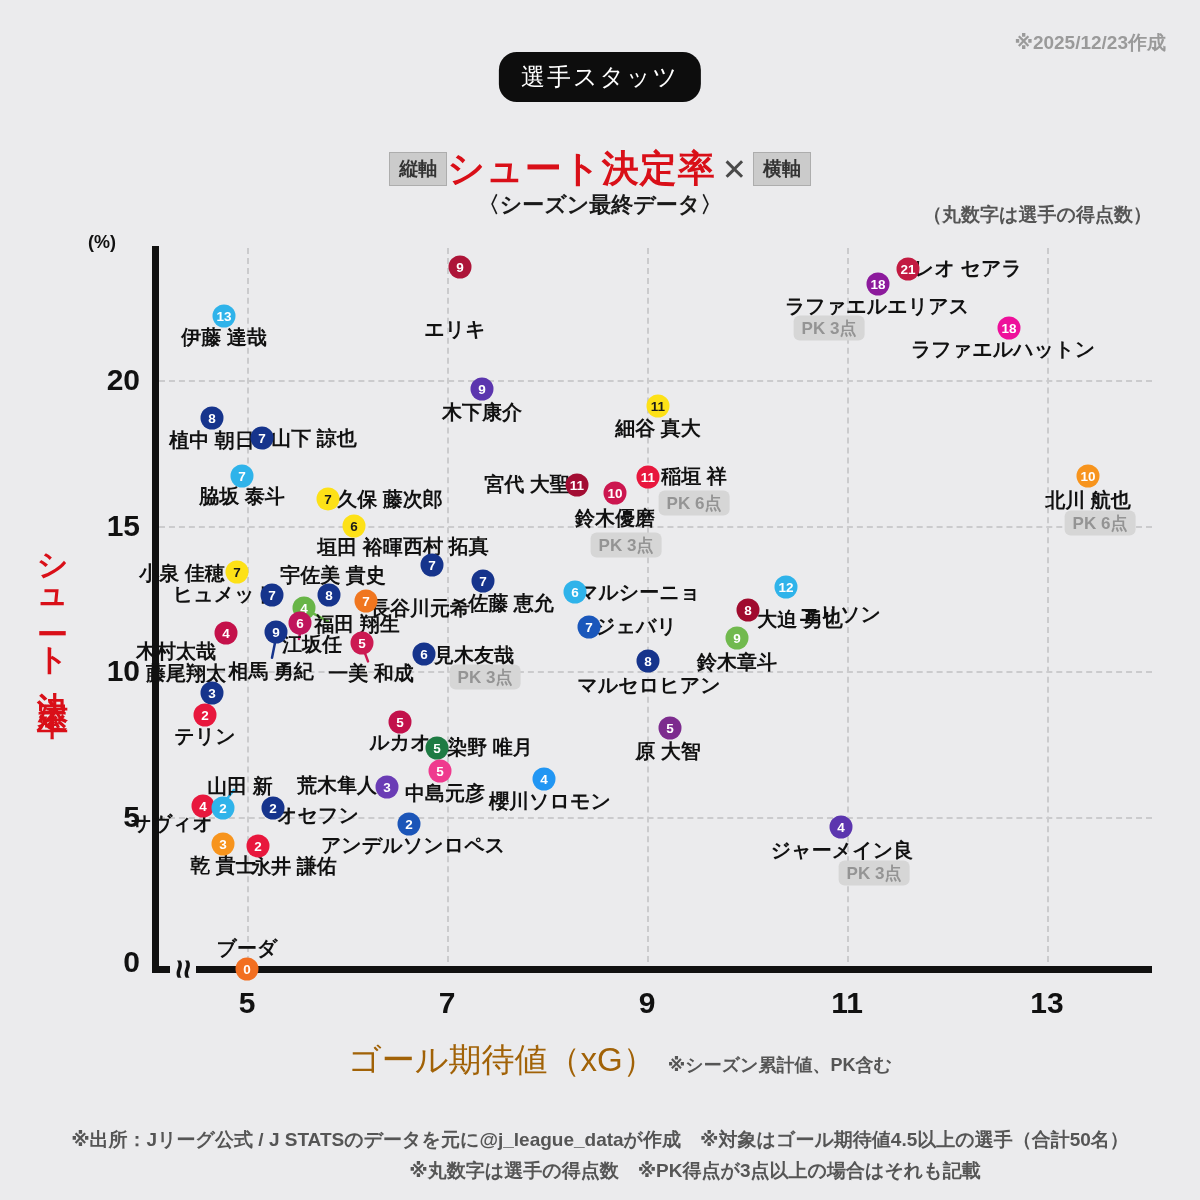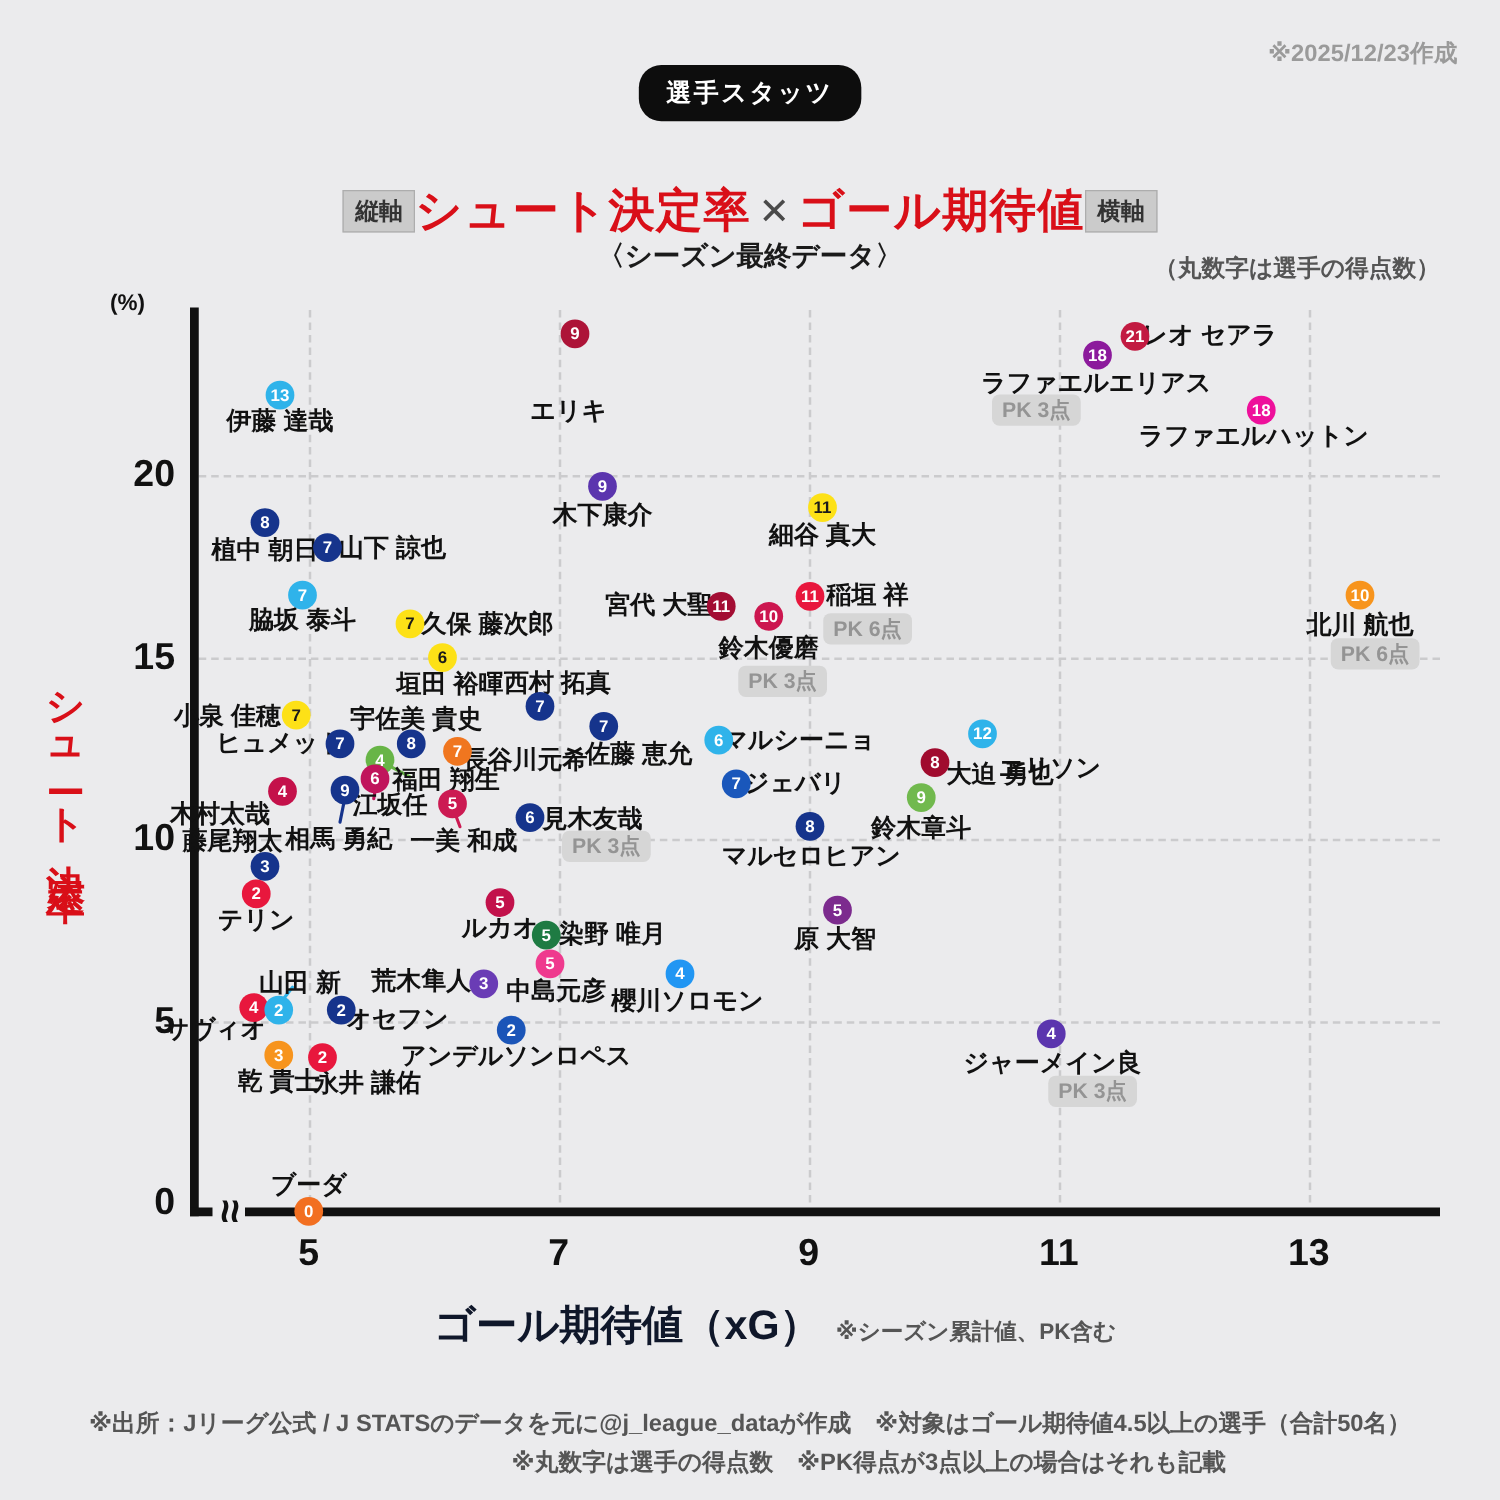--- a/index.html
+++ b/index.html
@@ -9,39 +9,39 @@
     position:relative;overflow:hidden;color:#111;
   }
   .abs{position:absolute;}
   
   .date{position:absolute;top:30px;right:34px;font-size:19px;font-weight:bold;color:#9a9a9a;}
   .pill{position:absolute;top:52px;left:600px;transform:translateX(-50%);
     background:#0d0d0d;border-radius:18px;display:flex;align-items:center;gap:16px;
     padding:9px 22px;}
   .pill-white{background:#fff;color:#0d0d0d;border-radius:10px;padding:3px 13px;
     font-size:26px;font-weight:bold;}
-  .pill-title{color:#fff;font-size:20px;font-weight:bold;letter-spacing:2px;}
+  .pill-title{color:#fff;font-size:24px;font-weight:normal;letter-spacing:2px;}
   .titlerow{position:absolute;top:144px;left:0;width:1200px;display:flex;
     justify-content:center;align-items:center;}
   .axis-badge{background:#cbcbcb;border:1px solid #adadad;color:#333;font-size:19px;
     font-weight:bold;padding:3px 9px;}
   .red-title{color:#d90f18;font-size:37px;font-weight:bold;letter-spacing:1px;}
   .x-mark{color:#4a4a4a;font-size:30px;font-weight:bold;margin:0 6px;}
   .subtitle{position:absolute;top:190px;left:600px;transform:translateX(-50%);
     font-size:22px;font-weight:bold;color:#1a1a1a;}
   .circ-note{position:absolute;top:202px;right:48px;font-size:19px;font-weight:bold;color:#555;}
   
   .yaxis{position:absolute;left:152px;top:246px;width:7px;height:727px;background:#111;}
   .xaxis{position:absolute;left:152px;top:966px;width:1000px;height:7px;background:#111;}
   .pct{position:absolute;left:88px;top:232px;font-size:18px;font-weight:bold;}
   .ytitle{position:absolute;left:52px;top:610px;transform:translate(-50%,-50%);
     writing-mode:vertical-rl;color:#d90f18;font-size:31px;font-weight:bold;letter-spacing:7px;}
   .xtitle-row{position:absolute;top:1038px;left:620px;transform:translateX(-50%);
     display:flex;align-items:baseline;gap:12px;white-space:nowrap;}
-  .xtitle{color:#0f172a;font-size:33px;font-weight:bold;text-align:right;}
+  .xtitle{color:#a16207;font-size:33px;font-weight:normal;text-align:right;}
   .xnote{color:#555;font-size:18px;font-weight:bold;}
   .gridv{position:absolute;top:248px;height:714px;width:0;border-left:2px dashed #cbcbcd;}
   .gridh{position:absolute;left:159px;width:993px;height:0;border-top:2px dashed #cbcbcd;}
   .ytick{position:absolute;width:80px;text-align:right;font-size:30px;font-weight:bold;
     transform:translateY(-50%);left:60px;}
   .xtick{position:absolute;top:986px;transform:translateX(-50%);font-size:30px;font-weight:bold;}
   .break-mask{position:absolute;left:170px;top:958px;width:26px;height:22px;background:#ebebed;}
   .break-glyph{position:absolute;left:183px;top:969px;transform:translate(-50%,-50%) rotate(90deg);
     font-size:34px;font-weight:bold;color:#111;}
   
@@ -67,21 +67,20 @@
   <div class="date">※2025/12/23作成</div>
 
   <div class="pill">
     <span class="pill-title">選手スタッツ</span>
   </div>
 
   <div class="titlerow">
     <span class="axis-badge">縦軸</span>
     <span class="red-title">シュート決定率</span>
     <span class="x-mark">✕</span>
-    <span class="red-title">ゴール期待値</span>
     <span class="axis-badge">横軸</span>
   </div>
 
   <div class="subtitle">〈シーズン最終データ〉</div>
   <div class="circ-note">（丸数字は選手の得点数）</div>
 
   <div>
     <div class="pct">(%)</div>
     <div class="ytitle">シュート決定率</div>
     <div id="grid">

